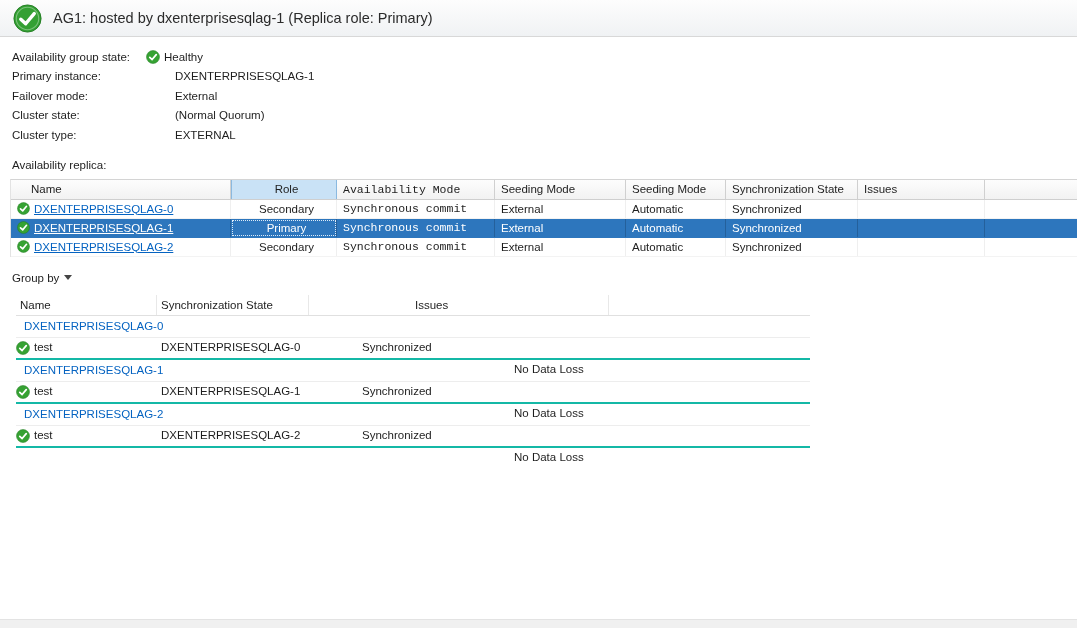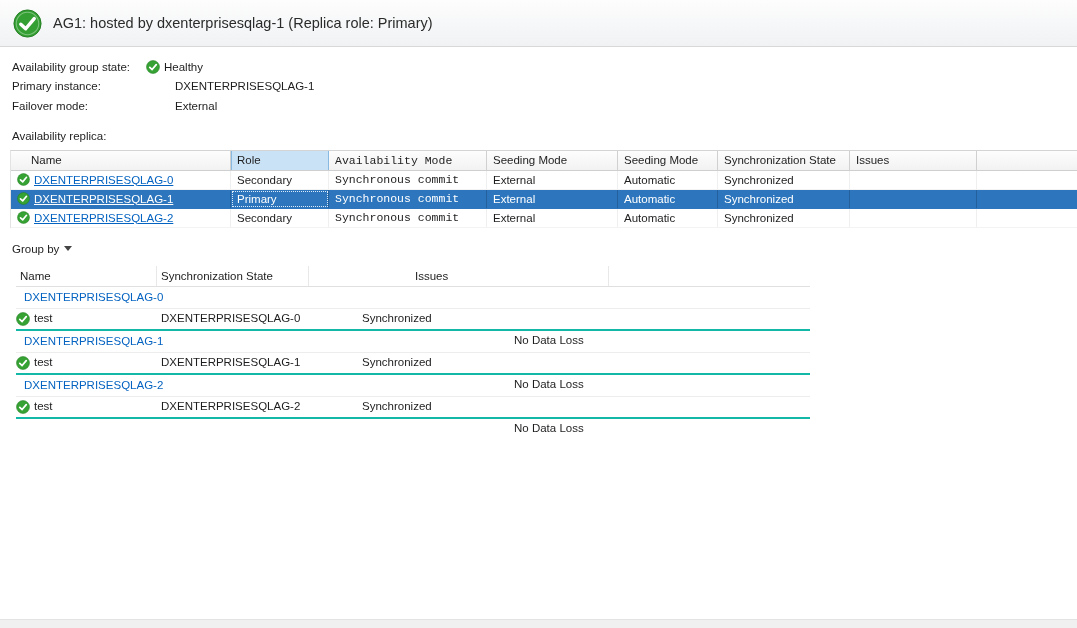--- a/index.html
+++ b/index.html
@@ -6,21 +6,21 @@
   html,body { margin:0; padding:0; }
   body {
     width:1077px; height:628px; overflow:hidden; position:relative;
     background:#ffffff;
     font-family:"Liberation Sans","DejaVu Sans",sans-serif;
     color:#1e1e1e; font-size:11.5px;
   }
 
   
   .hdr {
-    height:47px; display:flex; align-items:center; padding-left:13px;
+    height:37px; display:flex; align-items:center; padding-left:13px;
     background:linear-gradient(#fdfdfd,#f0f2f4);
     border-bottom:1px solid #d8d8d8;
   }
   .hdr .big-ico { width:29px; height:29px; margin-right:11px; flex:0 0 auto; }
   .hdr .title { font-size:14.5px; color:#2b2b2b; }
 
   
   .summary { padding:10px 0 0 12px; }
   .srow { display:flex; align-items:center; height:19.5px; }
   .slabel { width:134px; flex:0 0 auto; }
@@ -40,21 +40,21 @@
   }
   .t1 .hcell { padding-left:6px; border-right:1px solid #d0d0d0;
                white-space:nowrap; overflow:hidden; }
   .t1 .hcell.sorted { background:#c9e2f6; border-right:1px solid #8ab9e0;
                       box-shadow:inset 1px 0 0 #8ab9e0; }
   .t1 .brow { display:flex; height:19px; line-height:18px;
               border-bottom:1px solid #f3f3f3; }
   .t1 .bcell { padding-left:6px; border-right:1px solid #efefef;
                white-space:nowrap; overflow:hidden; }
   .c-name  { width:220px; }
-  .c-role  { width:98px; }
+  .c-role  { width:106px;text-align:center; }
   .c-avail { width:158px;font-family:Liberation Mono, monospace; }
   .c-fo    { width:131px; }
   .c-seed  { width:100px; }
   .c-sync  { width:132px; }
   .c-iss   { width:127px; }
   .c-fill  { flex:1; border-right:none !important; }
   .t1 .hcell.c-name { padding-left:20px; }
   .namecell { display:flex; align-items:center; gap:4px; padding-left:2px; }
   .namecell .sico { width:13px; height:13px; }
   a.lnk { color:#0563c1; text-decoration:underline; cursor:pointer; }
@@ -123,20 +123,28 @@
     <span class="sval">Healthy</span>
   </div>
   <div class="srow noicon">
     <span class="slabel">Primary instance:</span>
     <span class="sval">DXENTERPRISESQLAG-1</span>
   </div>
   <div class="srow noicon">
     <span class="slabel">Failover mode:</span>
     <span class="sval">External</span>
   </div>
+  <div class="srow noicon">
+    <span class="slabel">Cluster state:</span>
+    <span class="sval">(Normal Quorum)</span>
+  </div>
+  <div class="srow noicon">
+    <span class="slabel">Cluster type:</span>
+    <span class="sval">EXTERNAL</span>
+  </div>
 </div>
 
 
 <div class="sec-label">Availability replica:</div>
 
 <div class="t1">
   <div class="hrow">
     <div class="hcell c-name">Name</div>
     <div class="hcell c-role sorted">Role</div>
     <div class="hcell c-avail">Availability Mode</div>

